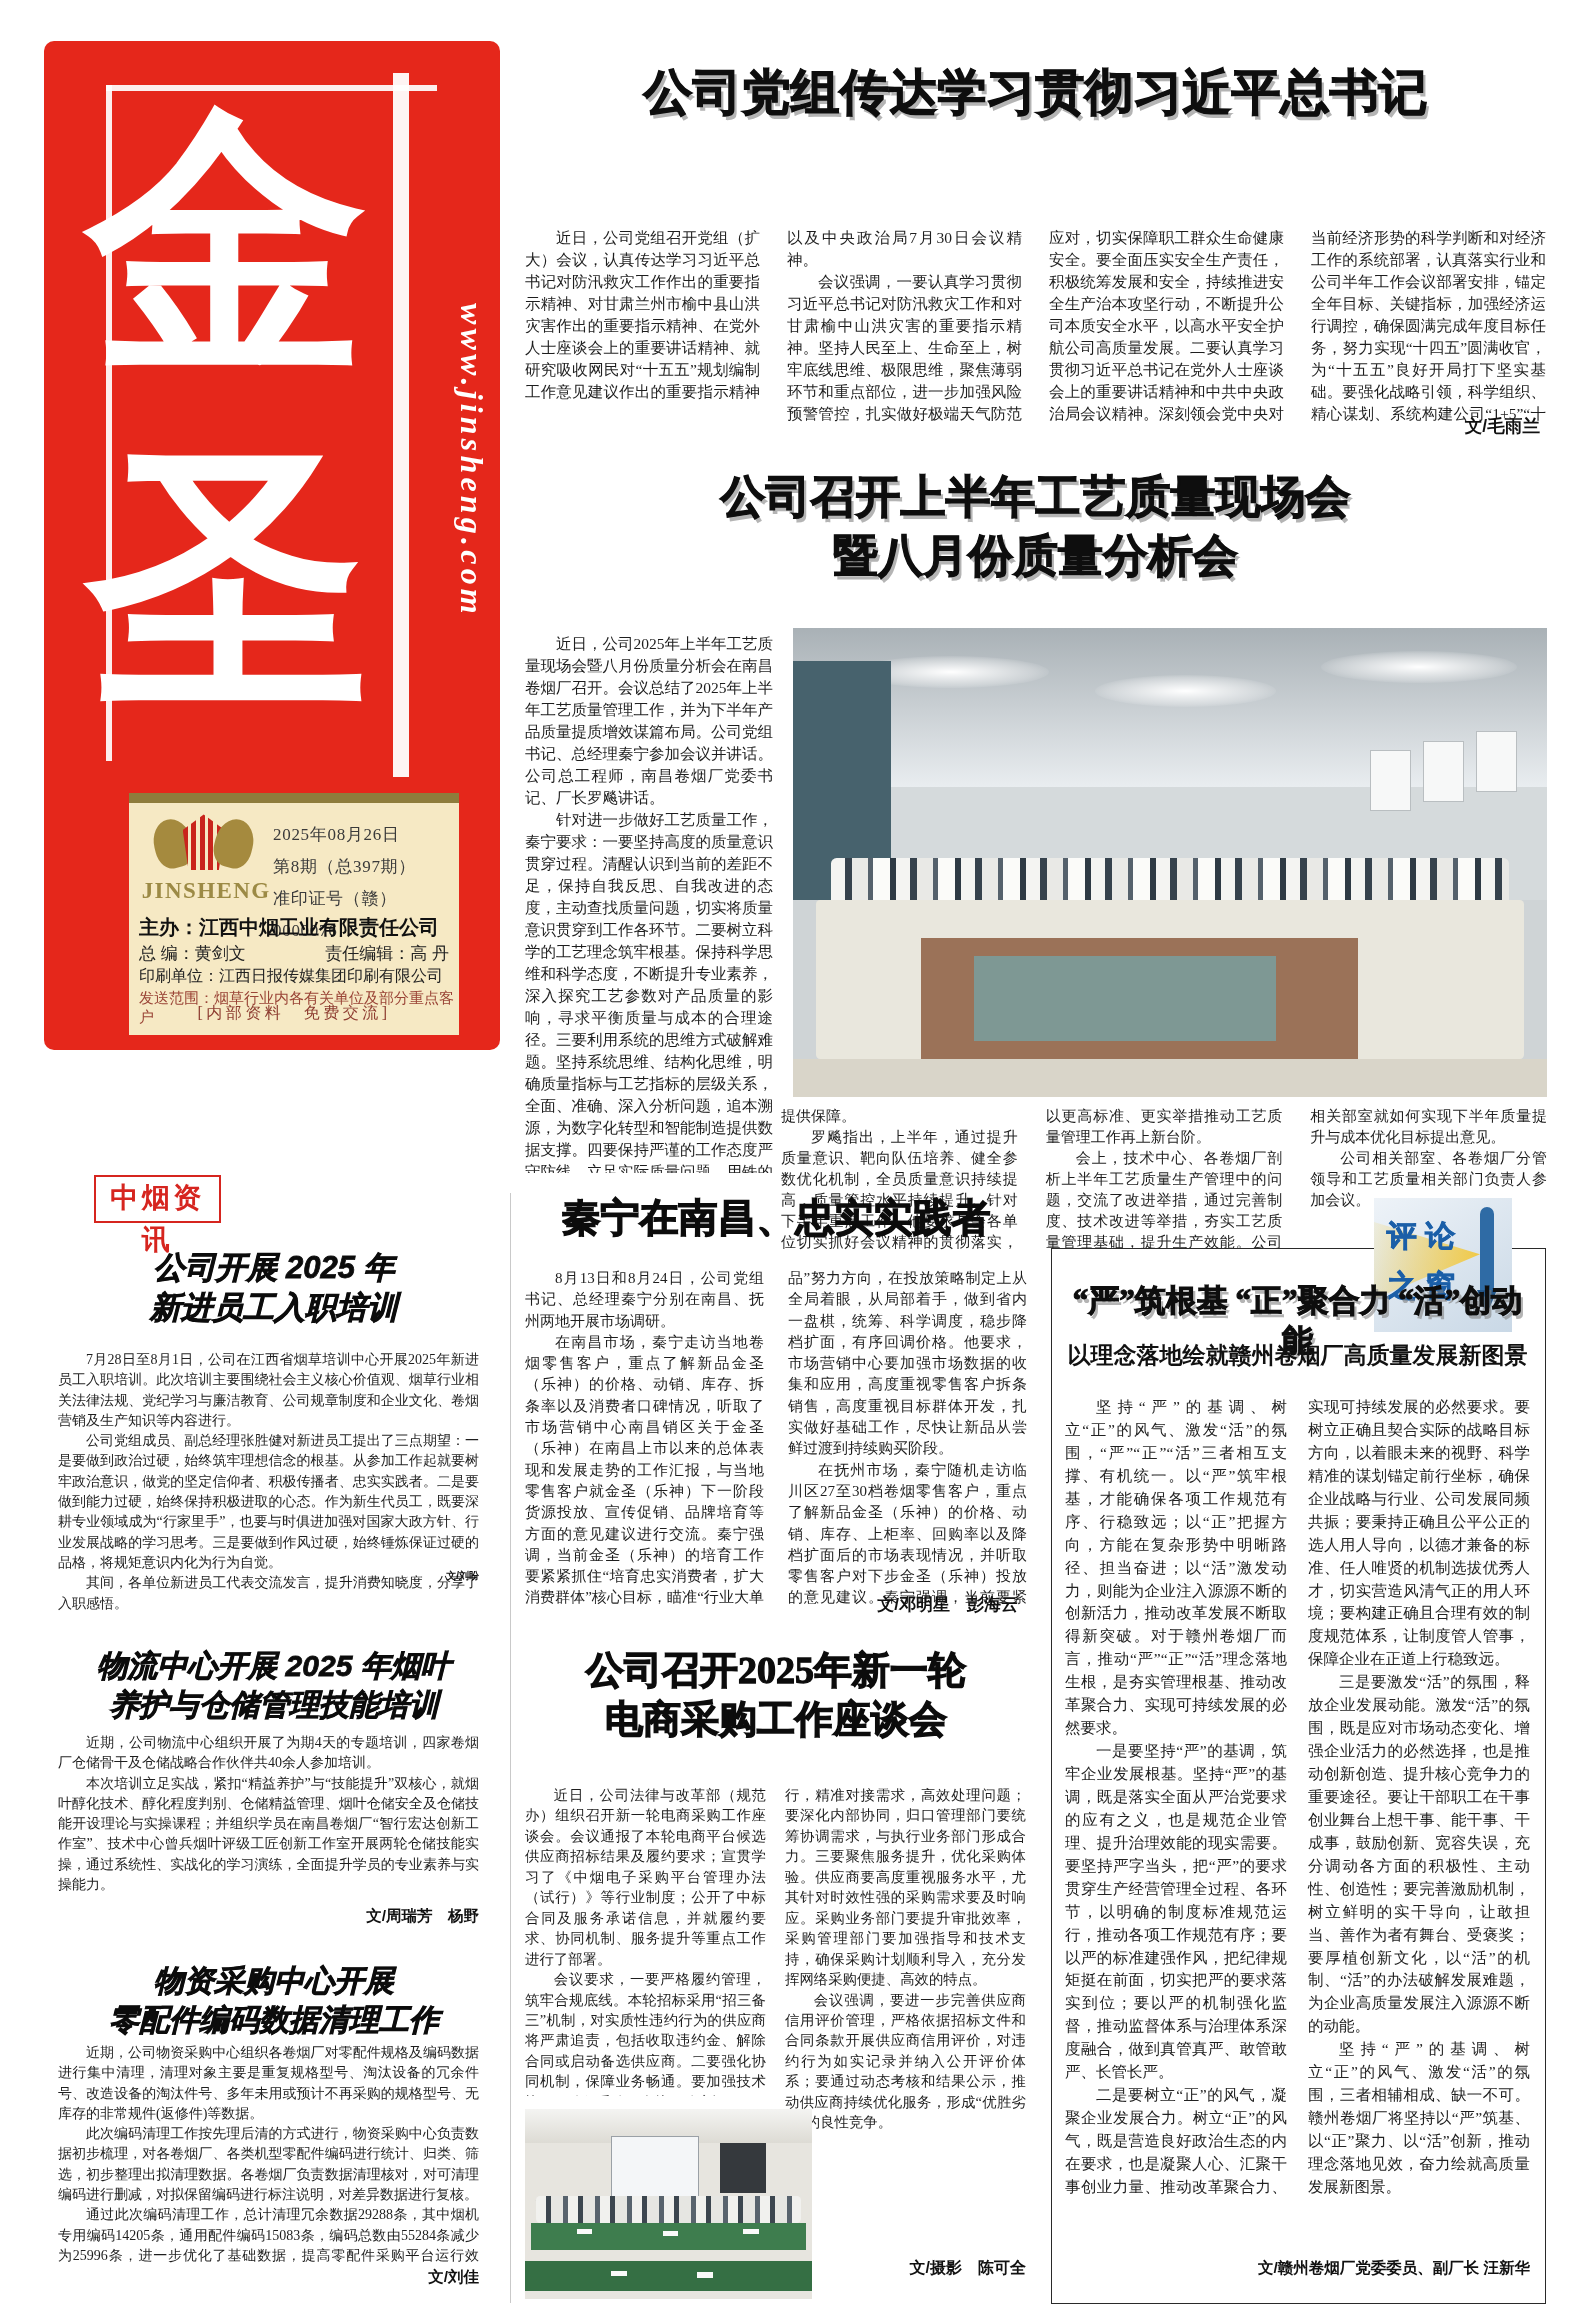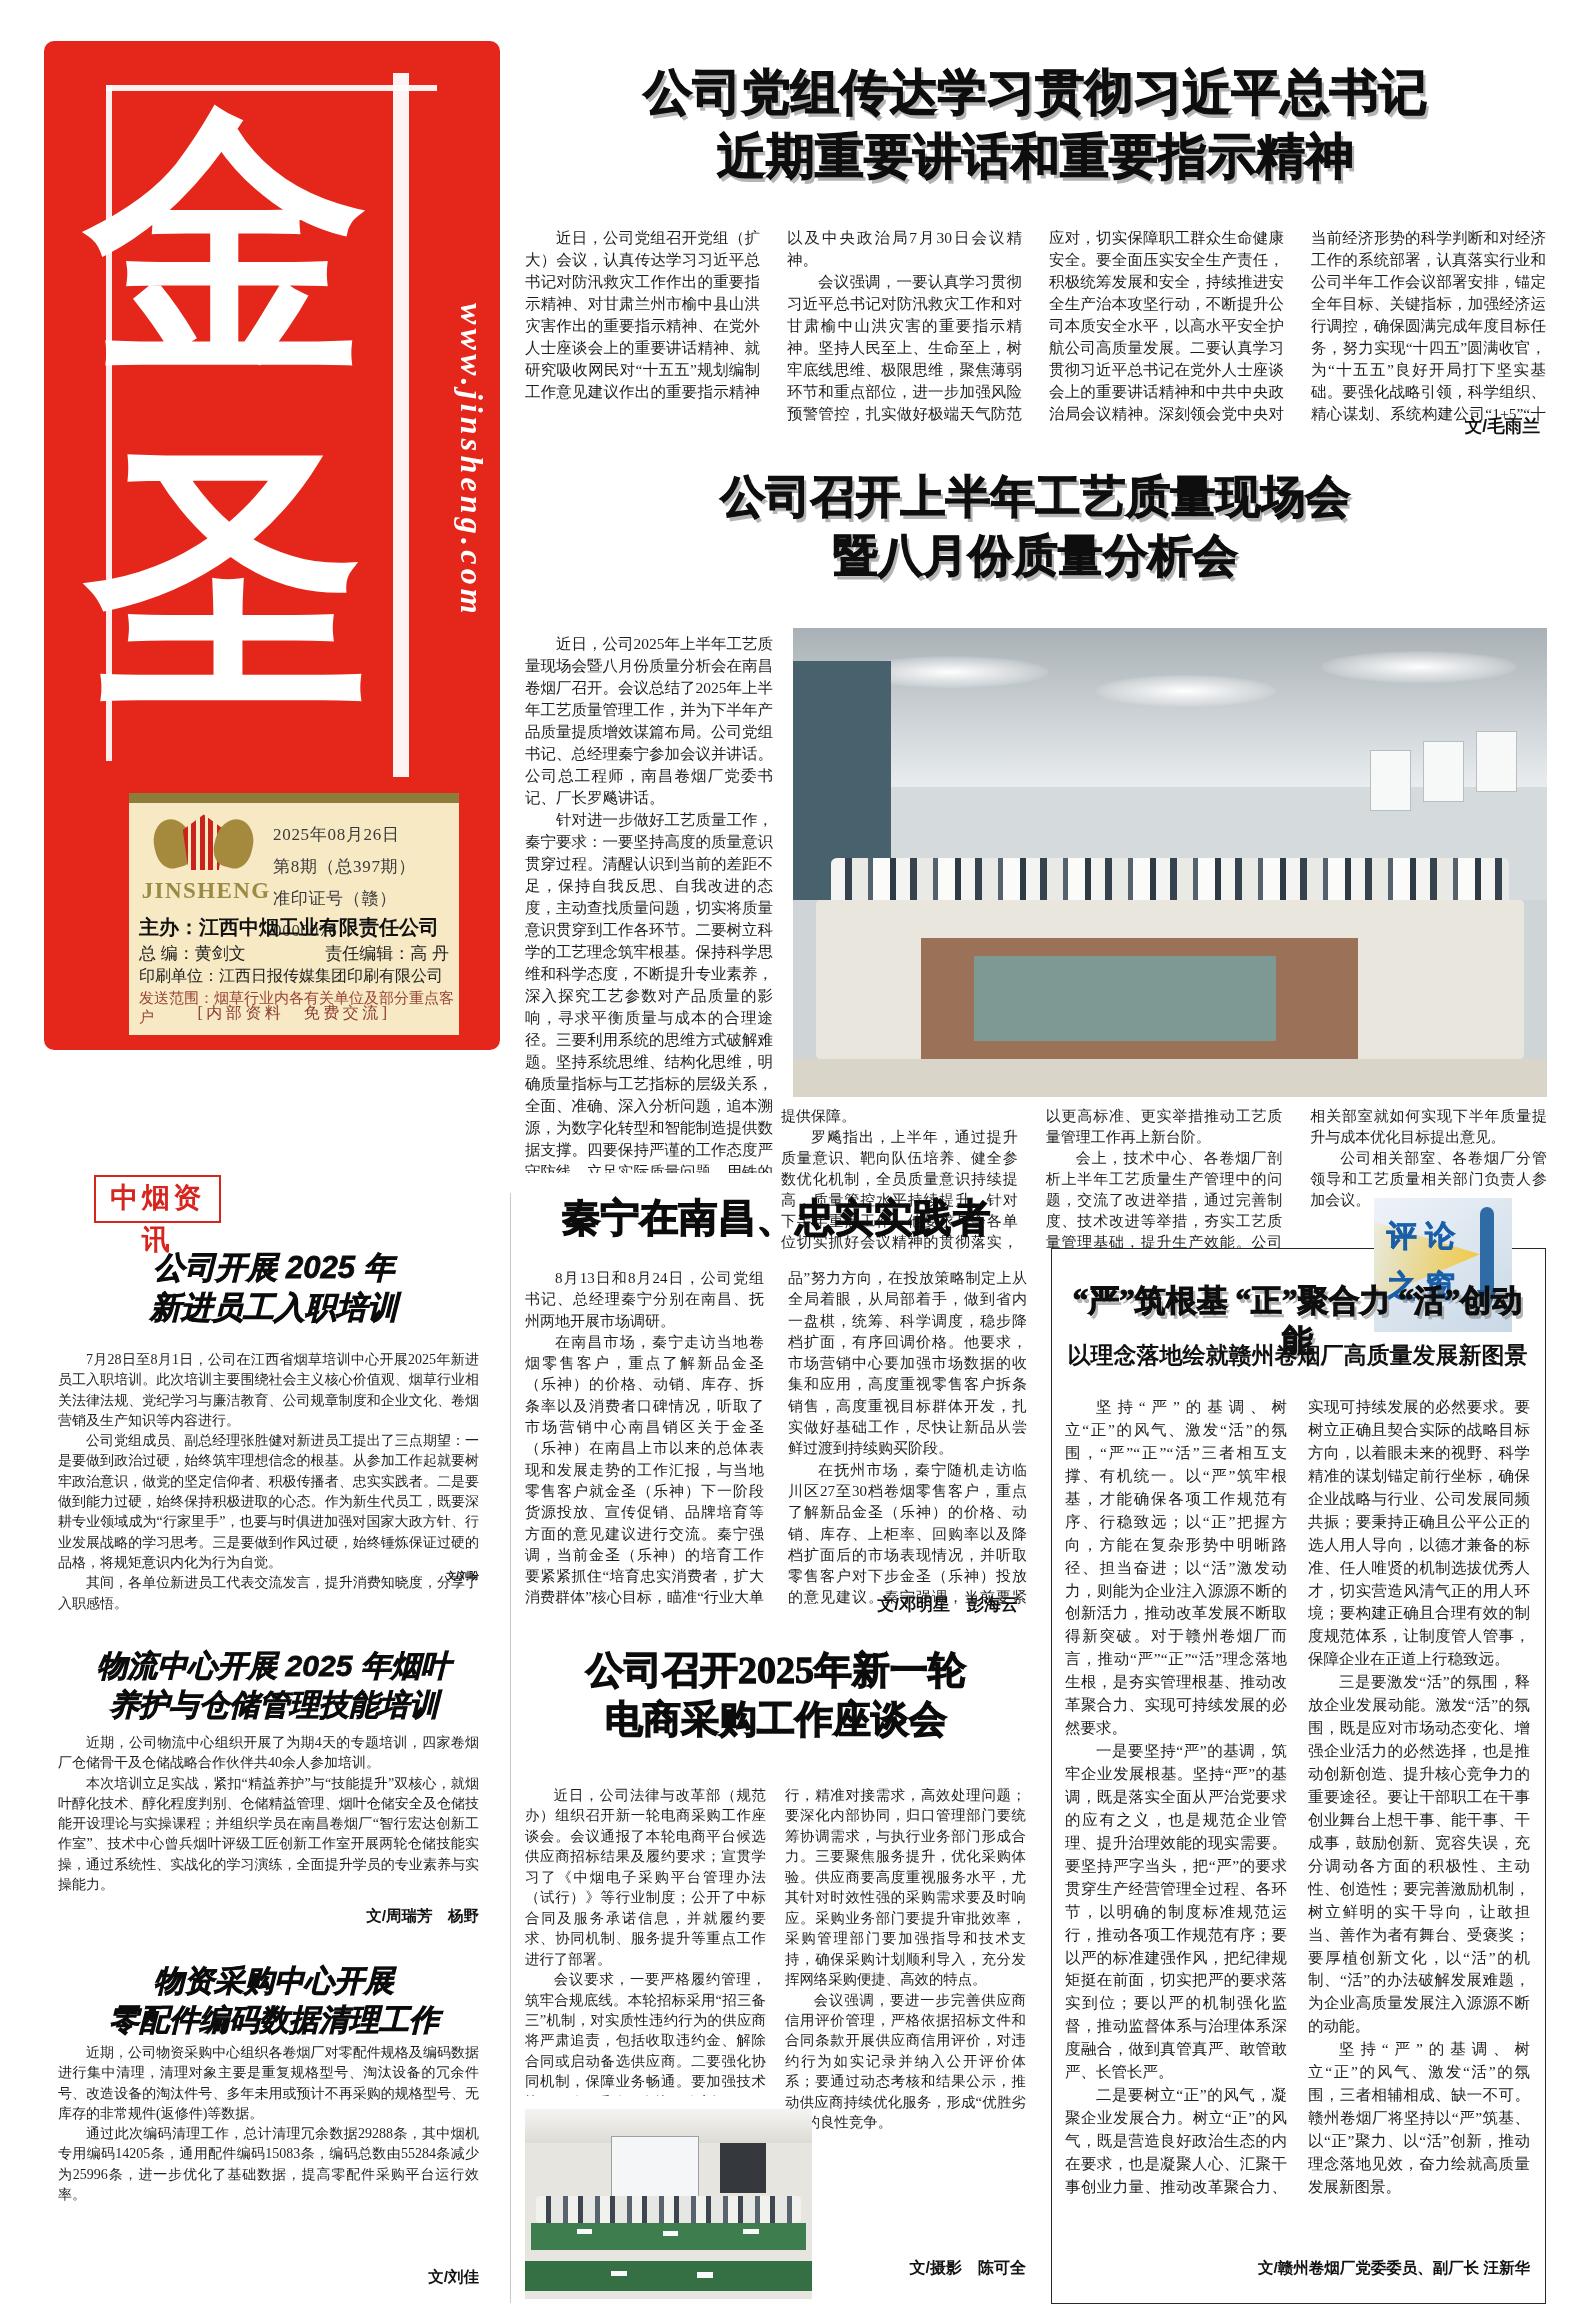--- a/index.html
+++ b/index.html
@@ -153,21 +153,20 @@
       <span>责任编辑：高 丹</span>
     </div>
     <div class="mast-printer">印刷单位：江西日报传媒集团印刷有限公司</div>
     <div class="mast-dist">发送范围：烟草行业内各有关单位及部分重点客户</div>
     <div class="mast-internal">[内部资料　免费交流]</div>
   </div>
 </div>
 
 <div id="art1-head" class="abs hl-serif">
   <div>公司党组传达学习贯彻习近平总书记</div>
-  <div>近期重要讲话和重要指示精神</div>
 </div>
 <div id="art1-body" class="abs jbody">
     <p>近日，公司党组召开党组（扩大）会议，认真传达学习习近平总书记对防汛救灾工作作出的重要指示精神、对甘肃兰州市榆中县山洪灾害作出的重要指示精神、在党外人士座谈会上的重要讲话精神、就研究吸收网民对“十五五”规划编制工作意见建议作出的重要指示精神以及中央政治局7月30日会议精神。</p>
     <p>会议强调，一要认真学习贯彻习近平总书记对防汛救灾工作和对甘肃榆中山洪灾害的重要指示精神。坚持人民至上、生命至上，树牢底线思维、极限思维，聚焦薄弱环节和重点部位，进一步加强风险预警管控，扎实做好极端天气防范应对，切实保障职工群众生命健康安全。要全面压实安全生产责任，积极统筹发展和安全，持续推进安全生产治本攻坚行动，不断提升公司本质安全水平，以高水平安全护航公司高质量发展。二要认真学习贯彻习近平总书记在党外人士座谈会上的重要讲话精神和中共中央政治局会议精神。深刻领会党中央对当前经济形势的科学判断和对经济工作的系统部署，认真落实行业和公司半年工作会议部署安排，锚定全年目标、关键指标，加强经济运行调控，确保圆满完成年度目标任务，努力实现“十四五”圆满收官，为“十五五”良好开局打下坚实基础。要强化战略引领，科学组织、精心谋划、系统构建公司“1+5”“十五五”规划体系，切实提升规划的战略性、前瞻性、系统性和指导性。要善始善终抓好学习教育，按照“抓紧抓细抓实”的要求全面评估、查缺补漏，持续深化作风建设、优化政治生态、树立正确政绩观，推动学习教育走深走实、见行见效。</p>
   </div>
 <div id="art1-byline" class="abs byline">文/毛雨兰</div>
 
 <div id="art2-head" class="abs hl-serif">
   <div>公司召开上半年工艺质量现场会</div>
   <div>暨八月份质量分析会</div>
@@ -261,20 +260,21 @@
     <p>本次培训立足实战，紧扣“精益养护”与“技能提升”双核心，就烟叶醇化技术、醇化程度判别、仓储精益管理、烟叶仓储安全及仓储技能开设理论与实操课程；并组织学员在南昌卷烟厂“智行宏达创新工作室”、技术中心曾兵烟叶评级工匠创新工作室开展两轮仓储技能实操，通过系统性、实战化的学习演练，全面提升学员的专业素养与实操能力。</p>
   </div>
 <div id="side2-byline" class="abs byline">文/周瑞芳　杨野</div>
 
 <div id="side3-head" class="abs hl-sans">
   <div>物资采购中心开展</div>
   <div>零配件编码数据清理工作</div>
 </div>
 <div id="side3-body" class="abs jbody">
     <p>近期，公司物资采购中心组织各卷烟厂对零配件规格及编码数据进行集中清理，清理对象主要是重复规格型号、淘汰设备的冗余件号、改造设备的淘汰件号、多年未用或预计不再采购的规格型号、无库存的非常规件(返修件)等数据。</p>
+    <p>此次编码清理工作按先理后清的方式进行，物资采购中心负责数据初步梳理，对各卷烟厂、各类机型零配件编码进行统计、归类、筛选，初步整理出拟清理数据。各卷烟厂负责数据清理核对，对可清理编码进行删减，对拟保留编码进行标注说明，对差异数据进行复核。</p>
     <p>通过此次编码清理工作，总计清理冗余数据29288条，其中烟机专用编码14205条，通用配件编码15083条，编码总数由55284条减少为25996条，进一步优化了基础数据，提高零配件采购平台运行效率。</p>
   </div>
 <div id="side3-byline" class="abs byline">文/刘佳</div>
 
 <div id="comment-box" class="abs"></div>
 <div id="badge" class="abs">
   <div class="badge-beam"></div>
   <div class="badge-pen"></div>
   <div id="badge-t1" class="badge-text">评论</div>
   <div id="badge-t2" class="badge-text">之窗</div>

